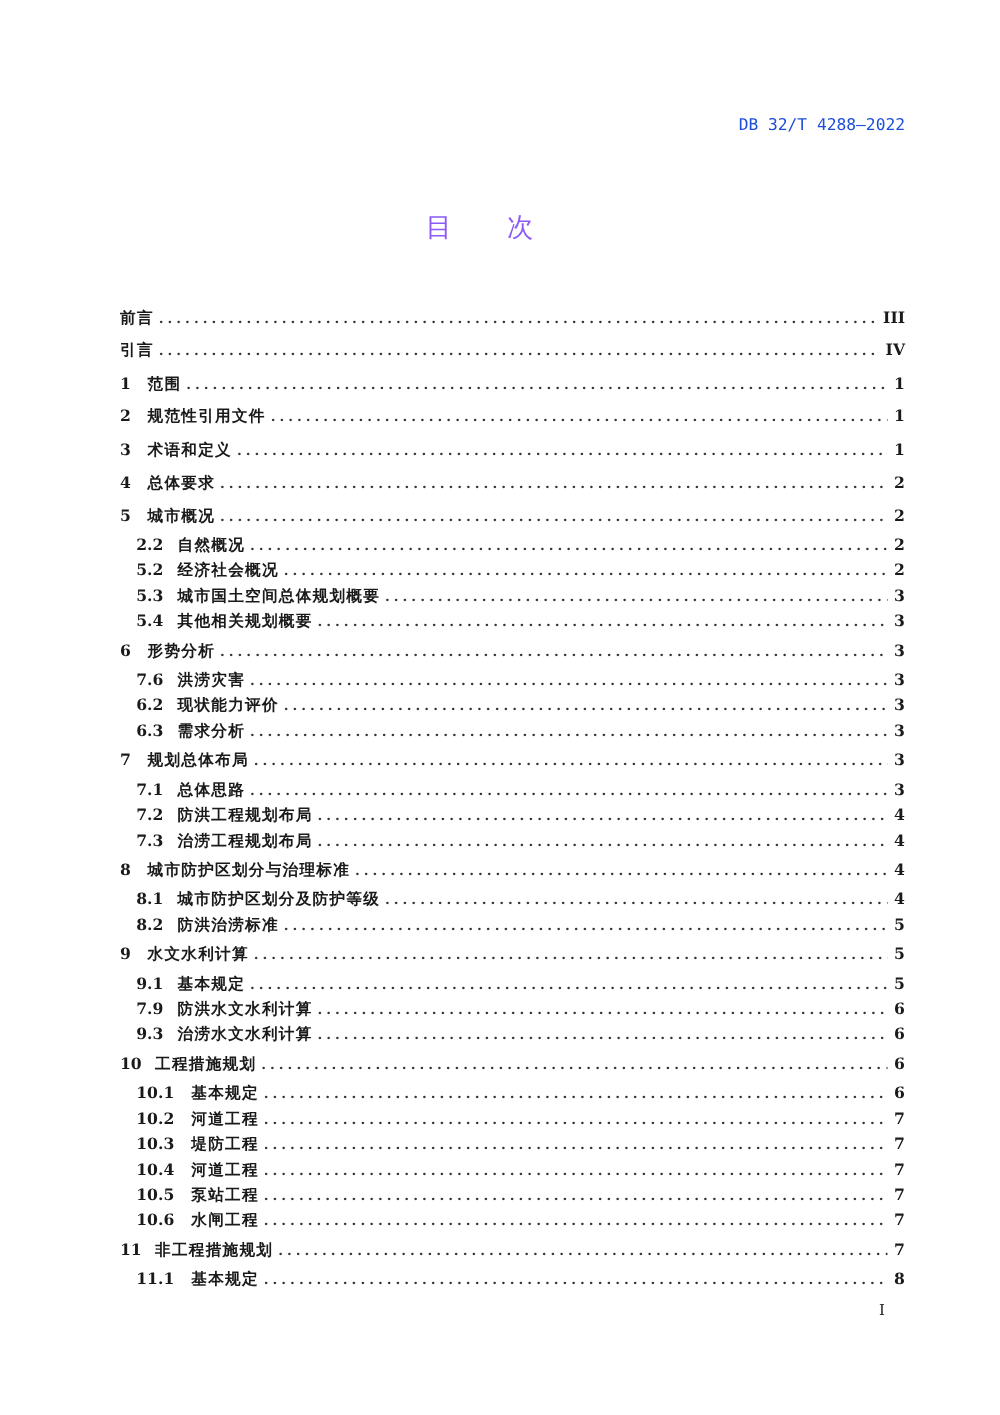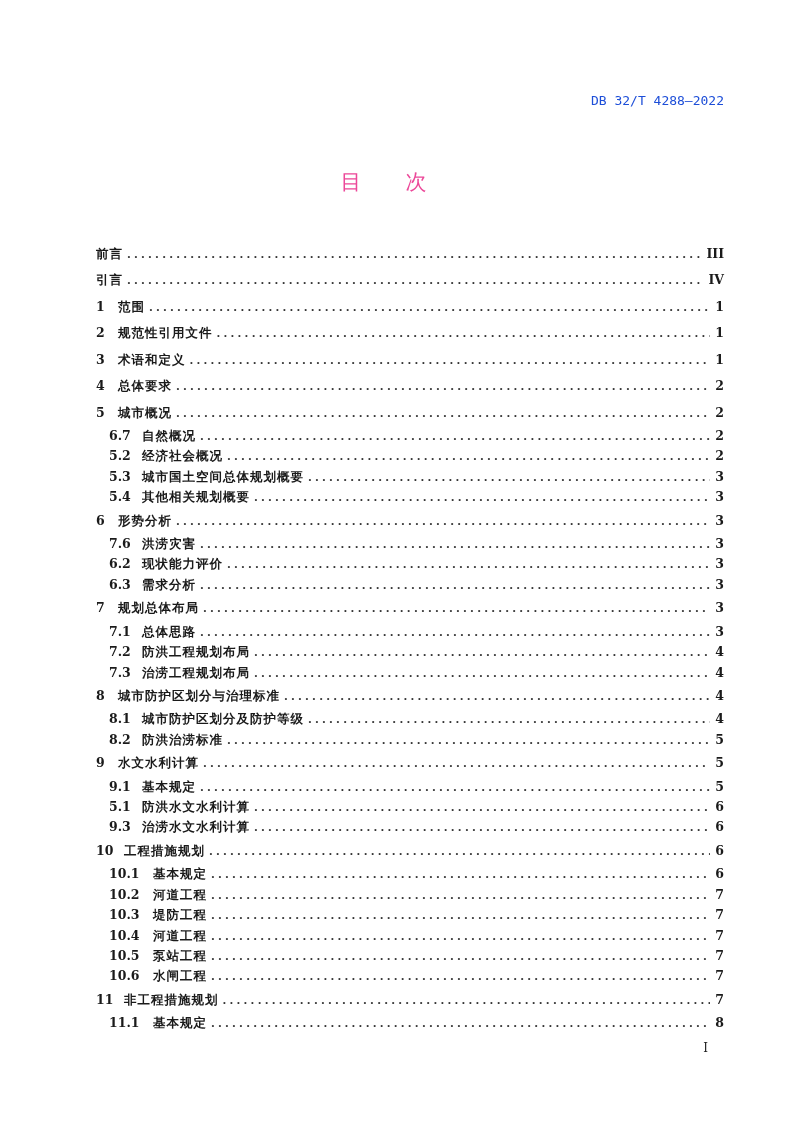--- a/index.html
+++ b/index.html
@@ -25,21 +25,21 @@
       color: #1d4ed8;
     }
     .toc-title {
       position: absolute;
       top: 168px;
       left: 0;
       width: 767px;
       text-align: center;
       font-family: Liberation Sans, sans-serif;
       font-size: 21px;
-      color: #ec4899;
+      color: #8b5cf6;
       letter-spacing: 0;
     }
     .toc-title span { display: inline-block; }
     .toc-title .gap { width: 44px; }
     .toc {
       position: absolute;
       top: 241px;
       left: 96px;
       width: 628px;
     }
@@ -131,21 +131,21 @@
       <span class="dots"></span>
       <span class="page">2</span>
     </div>
     <div class="row l1">
       <span class="num">5</span>
       <span class="label">城市概况</span>
       <span class="dots"></span>
       <span class="page">2</span>
     </div>
     <div class="row l2">
-      <span class="num">6.7</span>
+      <span class="num">2.2</span>
       <span class="label">自然概况</span>
       <span class="dots"></span>
       <span class="page">2</span>
     </div>
     <div class="row l2">
       <span class="num">5.2</span>
       <span class="label">经济社会概况</span>
       <span class="dots"></span>
       <span class="page">2</span>
     </div>
@@ -233,21 +233,21 @@
       <span class="dots"></span>
       <span class="page">5</span>
     </div>
     <div class="row l2">
       <span class="num">9.1</span>
       <span class="label">基本规定</span>
       <span class="dots"></span>
       <span class="page">5</span>
     </div>
     <div class="row l2">
-      <span class="num">5.1</span>
+      <span class="num">7.9</span>
       <span class="label">防洪水文水利计算</span>
       <span class="dots"></span>
       <span class="page">6</span>
     </div>
     <div class="row l2">
       <span class="num">9.3</span>
       <span class="label">治涝水文水利计算</span>
       <span class="dots"></span>
       <span class="page">6</span>
     </div>

